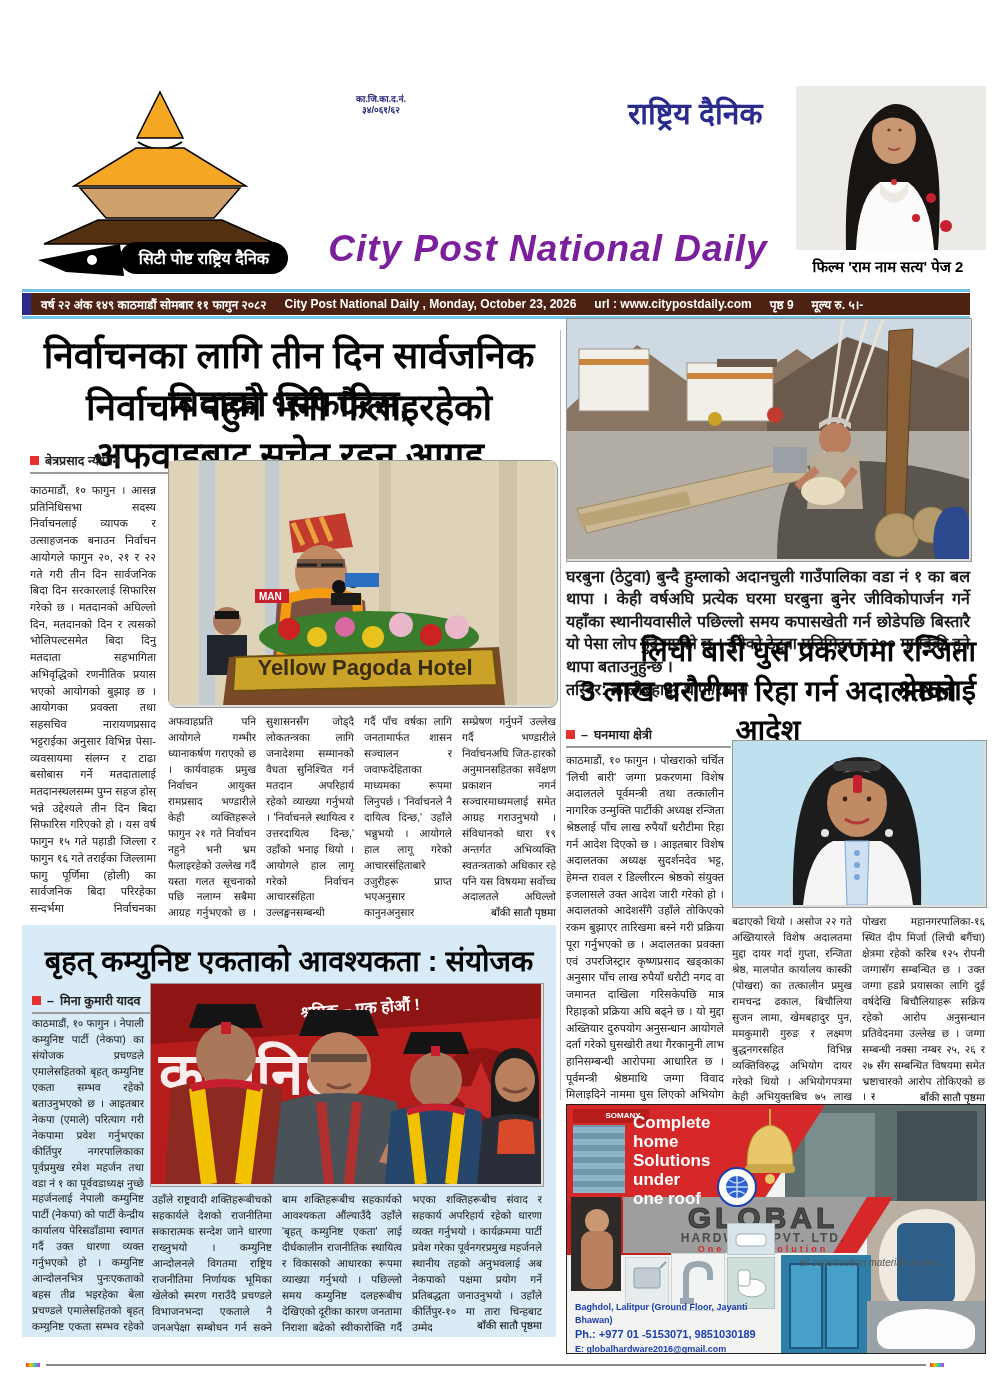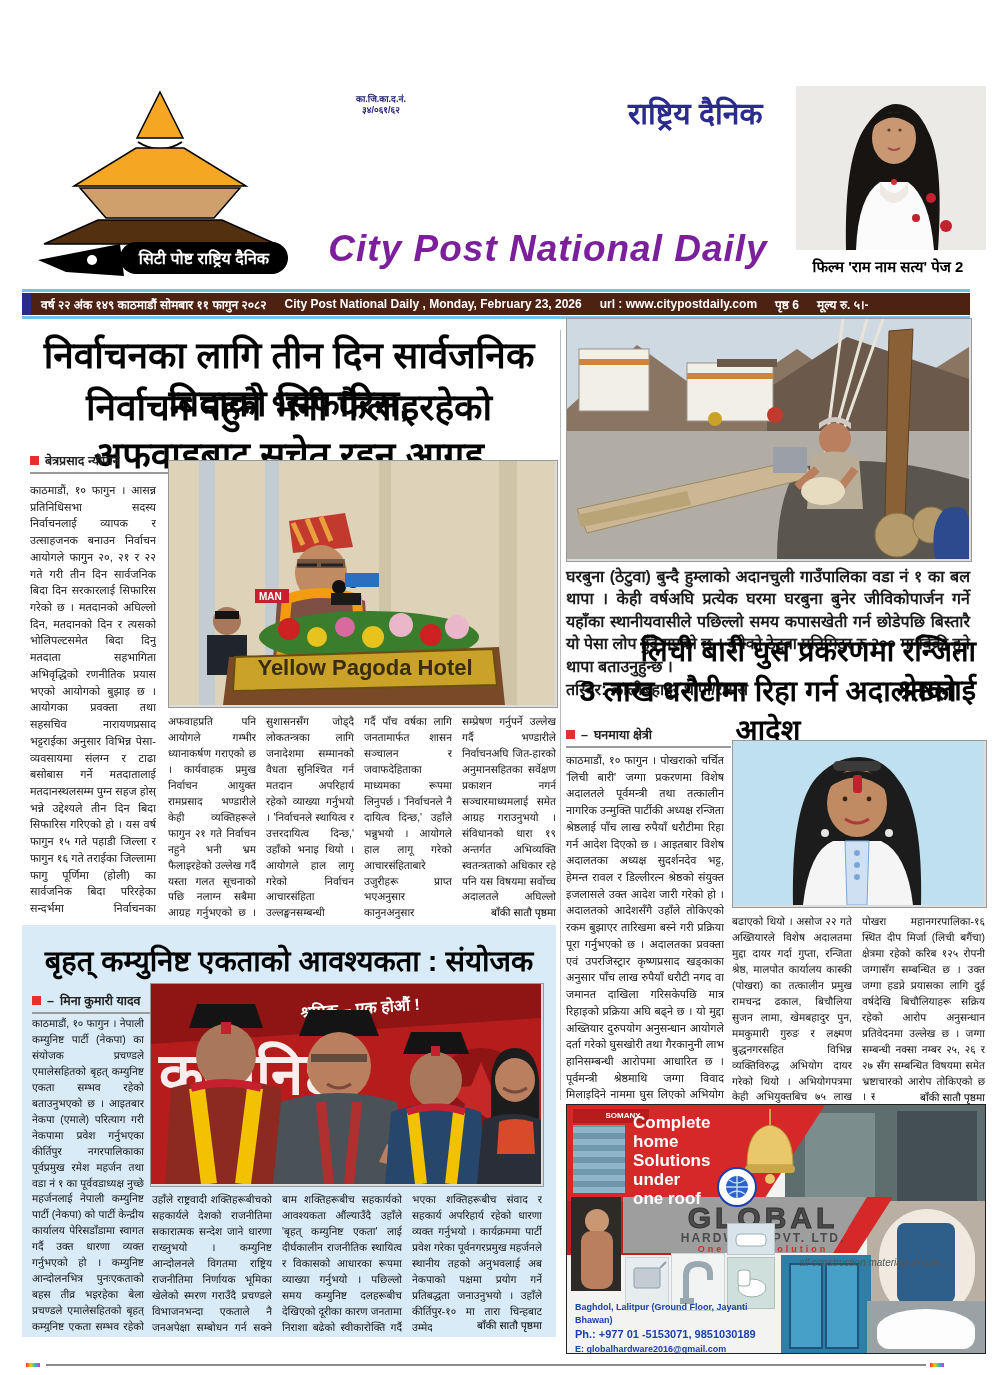--- a/index.html
+++ b/index.html
@@ -90,40 +90,40 @@
     </svg>
   </div>
   <div class="abs promo-cap nowrap" style="left:788px;top:256px;width:200px;">फिल्म 'राम नाम सत्य' पेज 2</div>
 
   <div class="abs" style="left:22px;top:289px;width:948px;">
     <div class="cyanline"></div>
     <div style="display:flex;align-items:stretch;margin:1px 0;">
       <div style="width:9px;background:#2b2b8e;"></div>
       <div class="datebar" style="flex:1;">
         <span class="nowrap">वर्ष २२    अंक १४९    काठमाडौं   सोमबार   ११   फागुन २०८२</span>
-        <span class="nowrap">City Post National Daily , Monday,  February  23,   2026</span>
+        <span class="nowrap">City Post National Daily , Monday,  October  23,   2026</span>
         <span class="nowrap">url : www.citypostdaily.com</span>
-        <span class="nowrap">पृष्ठ 6</span>
+        <span class="nowrap">पृष्ठ 9</span>
         <span class="nowrap">मूल्य रु. ५।-</span>
       </div>
     </div>
     <div class="cyanline"></div>
   </div>
 
   <div class="abs h1line" style="left:22px;top:332px;width:534px;">निर्वाचनका लागि तीन दिन सार्वजनिक बिदाको सिफारिस,</div>
   <div class="abs h1line" style="left:22px;top:384px;width:534px;">निर्वाचन नहुने भनी फैलाइरहेको अफवाहबाट सचेत रहन  आग्रह</div>
 
   <div class="abs byline" style="left:30px;top:452px;width:190px;">
     <span class="bysq"></span>
     <span>बेत्रप्रसाद न्यौपाने</span>
   </div>
 
   <div class="abs bodytxt" style="left:30px;top:482px;width:126px;height:436px;">काठमाडौं,  १० फागुन । आसन्न प्रतिनिधिसभा सदस्य निर्वाचनलाई व्यापक र उत्साहजनक बनाउन निर्वाचन आयोगले फागुन २०, २१ र २२ गते गरी तीन दिन सार्वजनिक बिदा दिन सरकारलाई सिफारिस गरेको छ । मतदानको अघिल्लो दिन, मतदानको दिन र त्यसको भोलिपल्टसमेत बिदा दिनु मतदाता सहभागिता अभिवृद्धिको रणनीतिक प्रयास भएको आयोगको बुझाइ छ ।  आयोगका प्रवक्ता तथा सहसचिव नारायणप्रसाद भट्टराईका अनुसार विभिन्न पेसा-व्यवसायमा संलग्न र टाढा बसोबास गर्ने मतदातालाई मतदानस्थलसम्म पुग्न सहज होस् भन्ने उद्देश्यले तीन दिन बिदा सिफारिस गरिएको हो । यस वर्ष फागुन १५ गते पहाडी जिल्ला र फागुन १६ गते तराईका जिल्लामा फागु पूर्णिमा (होली) का सार्वजनिक बिदा परिरहेका सन्दर्भमा निर्वाचनका पूर्वसन्ध्यामा मानु अन्य व्यवस्थापन र मतदानको पुनः बिदा गरिएको छ । नजिकिँदै गरेको निर्वाचनप्रति नागरिक गौरा फैलिएका</div>
 
-  <div class="abs photo-frame" style="left:168px;top:460px;width:388px;height:246px;">
+  <div class="abs photo-frame" style="left:168px;top:460px;width:388px;height:246px;border-radius:9px;">
     <svg width="386" height="244" viewBox="0 0 386 244">
       <rect width="386" height="244" fill="#ded3b8"></rect>
       <rect x="30" y="0" width="16" height="244" fill="#c3ccd1"></rect>
       <rect x="96" y="0" width="14" height="244" fill="#c3ccd1"></rect>
       <rect x="210" y="0" width="12" height="244" fill="#cfc4a8"></rect>
       <rect x="330" y="0" width="18" height="244" fill="#cfc4a8"></rect>
 
       <circle cx="58" cy="160" r="14" fill="#a9775a"></circle>
       <rect x="46" y="150" width="24" height="8" fill="#141414"></rect>
       <rect x="38" y="174" width="40" height="40" fill="#20242c"></rect>

